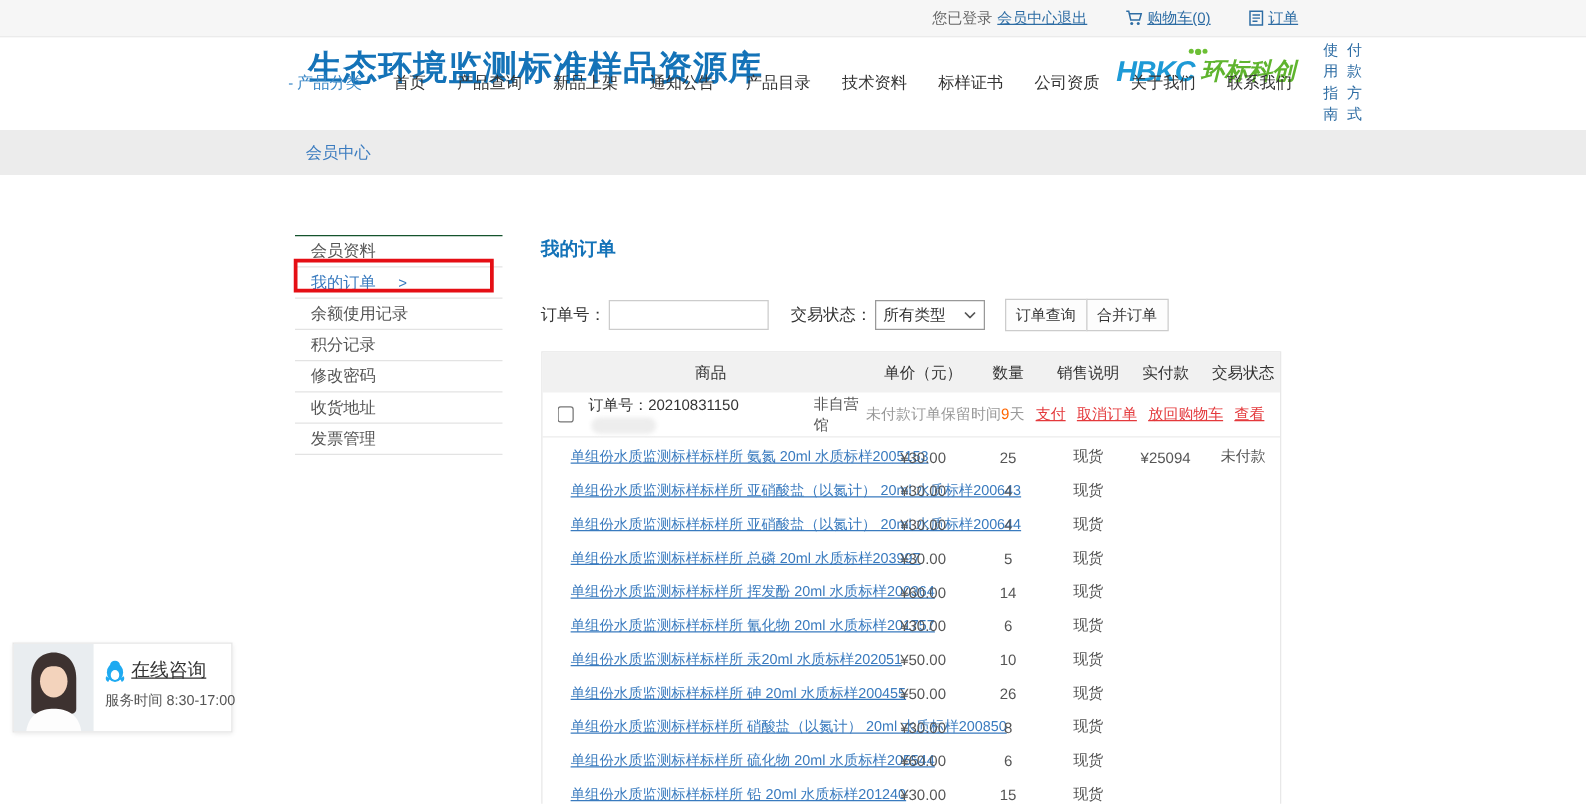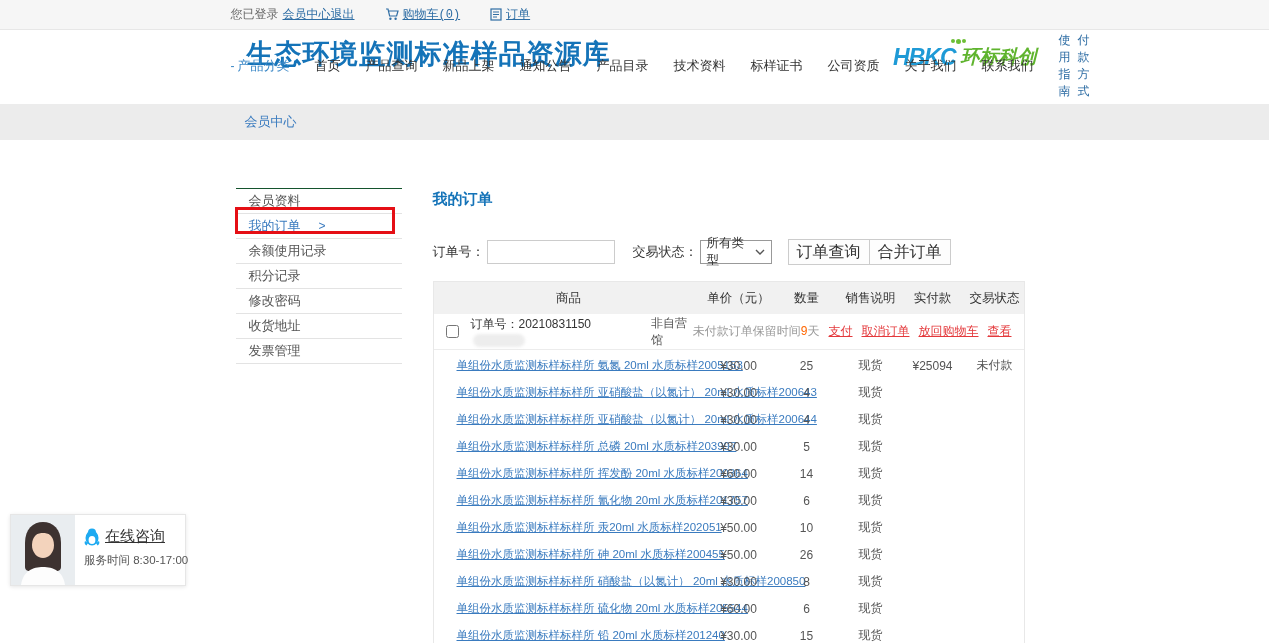--- a/index.html
+++ b/index.html
@@ -2,21 +2,21 @@
 <html><head>
 <meta charset="utf-8">
 <style>
   * { margin:0; padding:0; box-sizing:border-box; }
   html,body { width:1269px; height:643px; overflow:hidden; background:#fff;
     font-family:"Liberation Sans","DejaVu Sans",sans-serif; }
   .container { width:808px; margin:0 auto; position:relative; height:100%; }
 
   
   .topbar { height:30px; background:#f6f6f6; border-bottom:1px solid #e7e7e7; }
-  .topbar .container { display:flex; align-items:center; gap:30px;font-family:Liberation Mono, monospace; }
+  .topbar .container { display:flex; justify-content:flex-end; align-items:center; gap:30px; }
   .topbar .grp { display:flex; align-items:center; gap:4px; font-size:12px; }
   .muted { color:#666; }
   a.toplink, .toplink { color:#2e6da4; text-decoration:underline; font-size:12px; cursor:pointer; }
 
   
   .header { height:74px; background:#fff; }
   .site-title { position:absolute; left:16px; top:6px; font-size:27px; font-weight:bold;
     color:#1473b8; letter-spacing:1px; white-space:nowrap; }
   .logo { position:absolute; right:2px; top:14px; display:flex; align-items:flex-end; gap:5px; }
   .logo-en { font-size:23px; font-weight:bold; font-style:italic; color:#1e9ad6; letter-spacing:-1px; position:relative; }
@@ -43,25 +43,25 @@
   .sidebar li.active { color:#3a7bbf; }
   .sidebar li .arrow { margin-left:18px; font-size:12px; }
   .red-box { position:absolute; left:4px; top:67px; width:160px; height:27px;
     border:3px solid #e50f15; pointer-events:none; }
 
   .main { position:absolute; left:202px; top:50px; width:592px; }
   .main h2 { font-size:15px; color:#1473b8; font-weight:bold; }
   .filter { margin-top:30px; display:flex; align-items:center; font-size:13px; color:#333; }
   .filter .lbl { white-space:nowrap; }
   .order-input { width:128px; height:24px; border:1px solid #ccc; margin-left:2px; padding:0 4px; font-size:12px; }
-  .sel-wrap { width:72px; height:24px; border:1px solid #999; display:flex; align-items:center;
+  .sel-wrap { width:88px; height:24px; border:1px solid #999; display:flex; align-items:center;
     justify-content:space-between; padding:0 6px; margin-left:2px; font-size:12.5px; color:#333;
     background:#fff; cursor:pointer; }
   .sel-wrap .chev { font-size:10px; color:#444; }
-  .btn { height:26px; min-width:64px; border:1px solid #ccc; background:#fdfdfd; font-size:16px;
+  .btn { height:26px; min-width:64px; border:1px solid #ccc; background:#fdfdfd; font-size:12px;
     color:#333; cursor:pointer; padding:0 8px; font-family:inherit; }
   .btn + .btn { margin-left:-1px; }
 
   
   .order-table { margin-top:16px; border:1px solid #e8e8e8; }
   .grid { display:grid; grid-template-columns:270px 70px 66px 62px 62px 62px; align-items:center; }
   .thead { height:32px; background:#f1f1f1; font-size:12.5px; color:#333; }
   .thead div { text-align:center; }
   .group-row { height:36px; border-bottom:1px solid #ececec; display:flex; align-items:center;
     padding:0 12px; font-size:12px; color:#333; }

